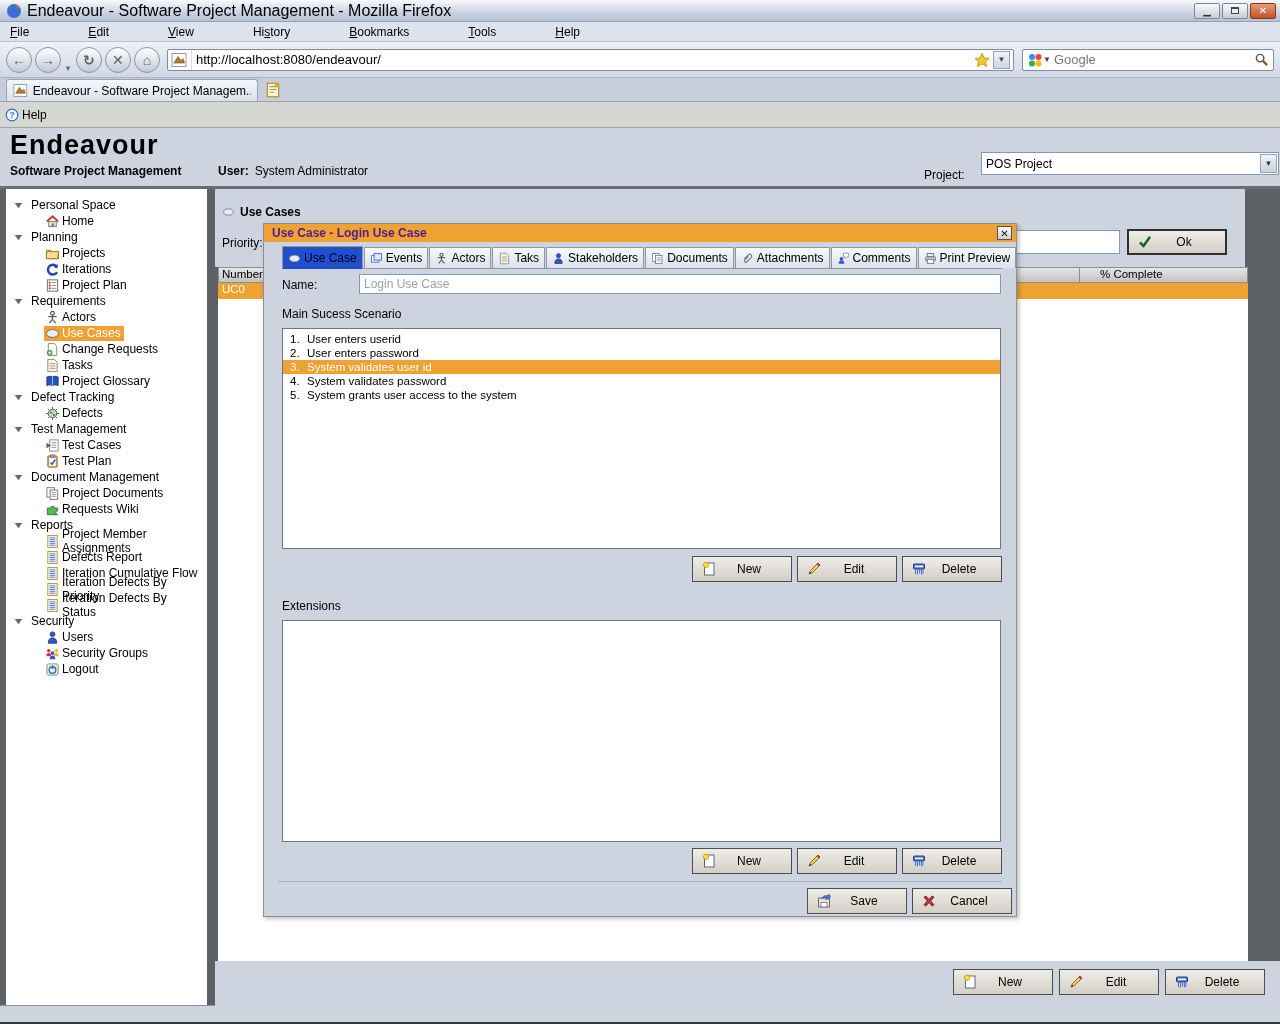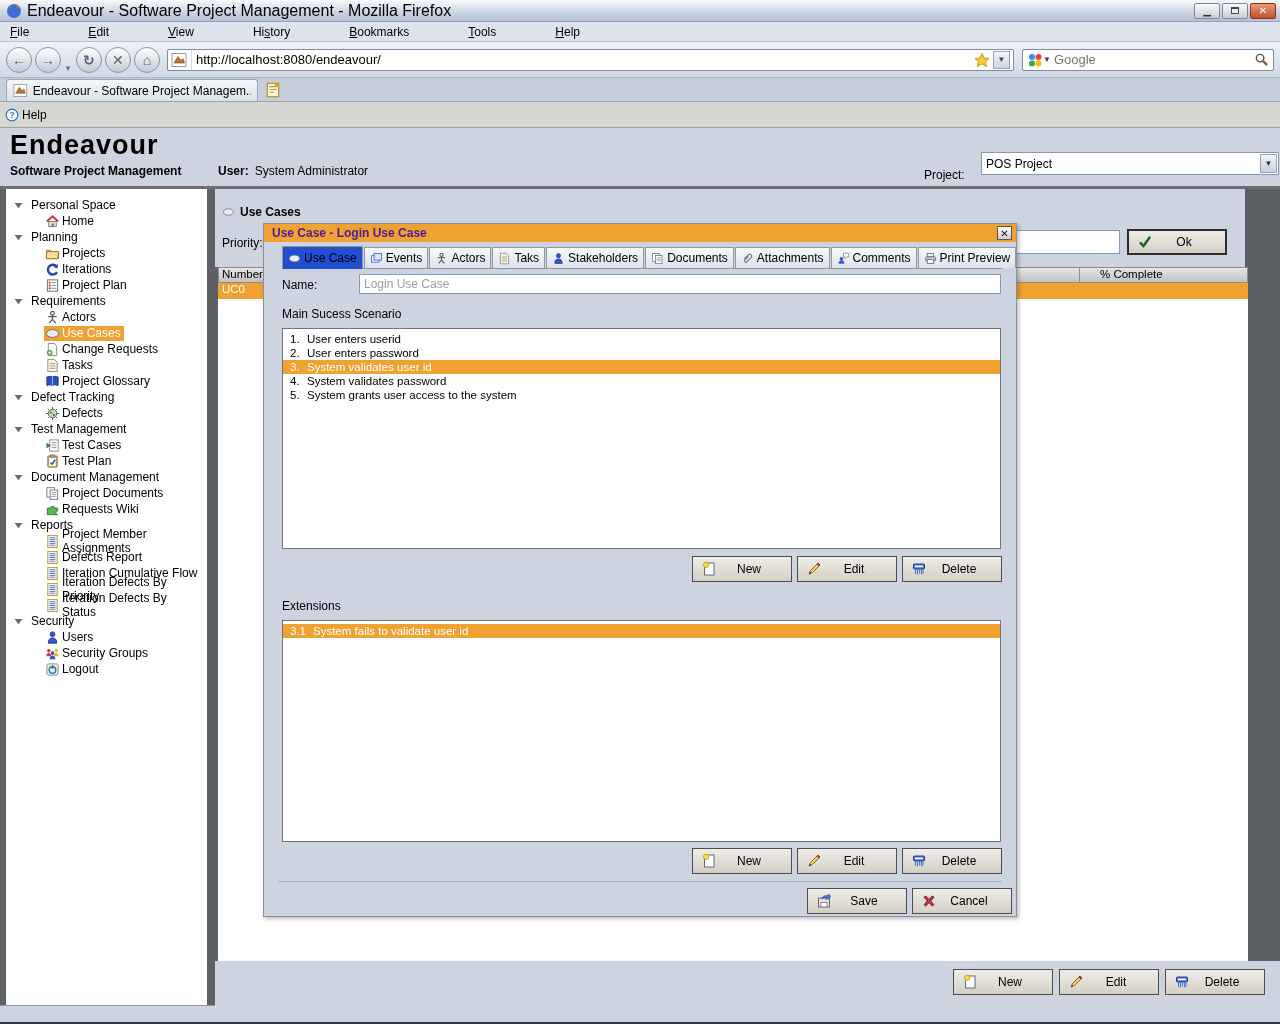--- a/index.html
+++ b/index.html
@@ -790,24 +790,20 @@
                 <rect x="4" y="4.6" width="8" height="1.6" fill="#fff"></rect>
                 <path d="M4.5 8 v5 M6.5 8 v5.5 M8.5 8 v4.5 M10.5 8 v5.5 M12 8 v4.5" stroke="#4a78d8" stroke-width="1.1"></path>
               </svg>
             </span>
           <span class="lbl">Delete</span>
         </div>
       </div>
 
       <div class="d-sec-label" style="top:375px">Extensions</div>
       <div class="listbox" id="extension-list" style="top:396px;height:222px">
-          <div class="lrow sel">
-            <span class="num-col-wide">3.1</span>
-            <span class="ltext">System fails to validate user id</span>
-          </div>
         </div>
 
       <div class="d-btnrow">
         <div class="btn" style="left:428px;top:624px">
           <span class="ic">
               <svg viewBox="0 0 16 16" aria-hidden="true">
                 <rect x="3.5" y="2" width="9.5" height="12" fill="#fff" stroke="#667"></rect>
                 <circle cx="5" cy="3.8" r="2.6" fill="#f5e04a" stroke="#c8a820"></circle>
               </svg>
             </span>

